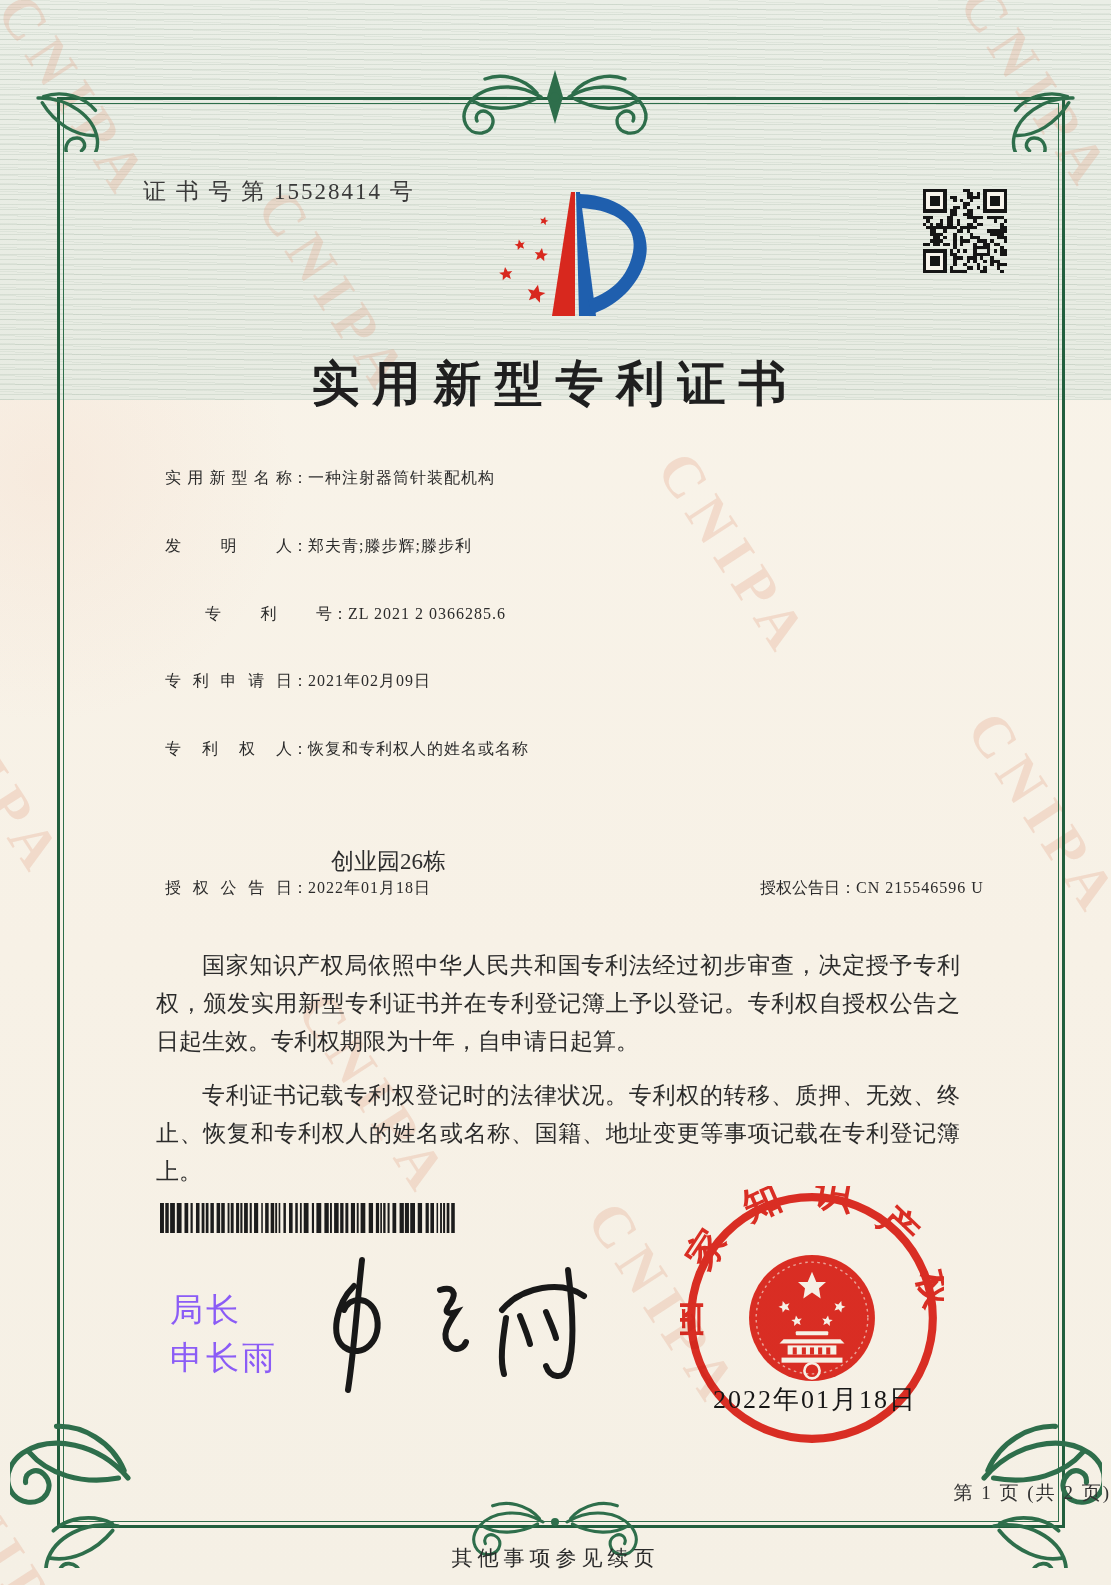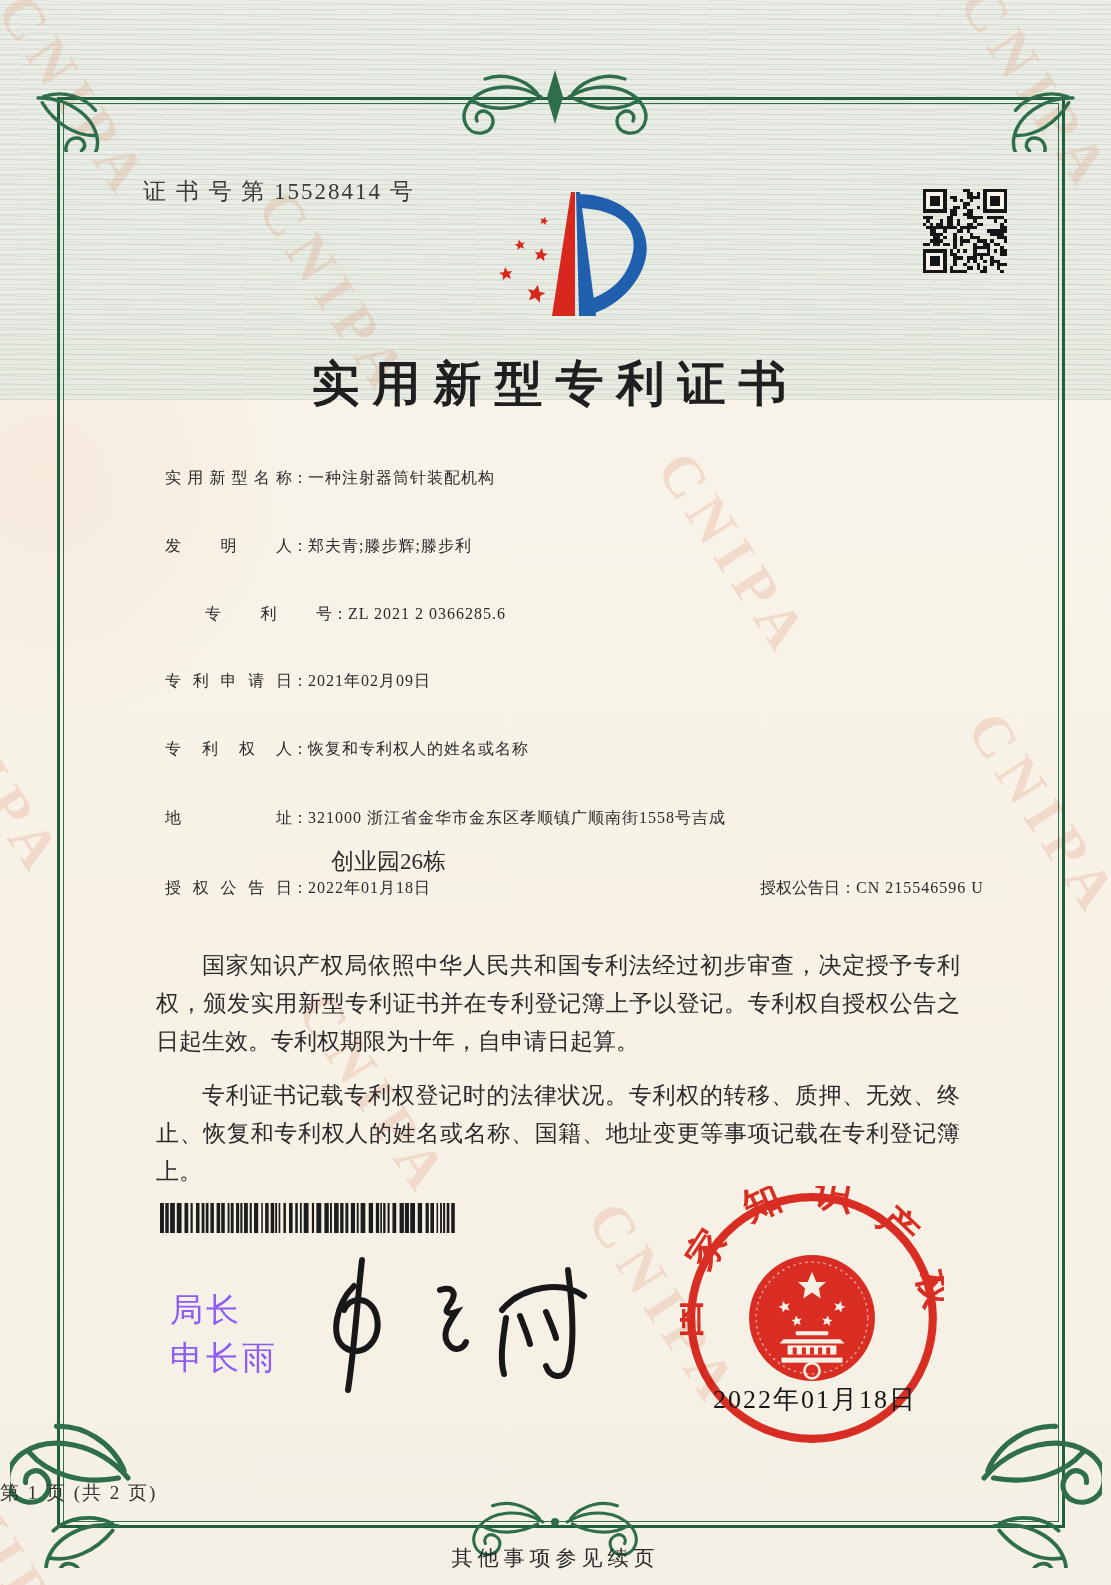--- a/index.html
+++ b/index.html
@@ -50,21 +50,21 @@
   .barcode{position:absolute;left:158px;top:1203px;width:302px;height:30px;z-index:4;fill:#1c1c1c;}
   .signer{position:absolute;left:170px;font-family:"Liberation Sans","DejaVu Sans",sans-serif;
           font-size:33px;color:#8b5cf6;z-index:4;letter-spacing:3px;}
   .sig{position:absolute;left:292px;top:1252px;z-index:4;}
 
   .seal{position:absolute;left:680px;top:1186px;width:264px;height:264px;z-index:5;
         mix-blend-mode:multiply;opacity:.95;}
   .seal-date{position:absolute;left:695px;top:1382px;width:240px;text-align:center;
              font-size:26px;letter-spacing:2px;color:#161616;z-index:6;}
 
-  .pageinfo{position:absolute;left:0;top:1480px;width:1111px;text-align:left;
+  .pageinfo{position:absolute;left:0;top:1480px;width:1111px;text-align:right;
             font-size:19px;letter-spacing:2px;color:#333;z-index:4;}
   .note{position:absolute;left:0;top:1544px;width:1111px;text-align:center;
         font-size:21px;letter-spacing:5px;color:#2b2b2b;z-index:4;}
 </style>
 </head>
 <body>
 
 <div class="page">
 
   <svg width="0" height="0" style="position:absolute" aria-hidden="true">
@@ -356,23 +356,20 @@
   </div>
   <div class="frow" style="top:604px;margin-left:40px;">
     <span class="flabel">专利号</span><span>：</span><span class="fvalue">ZL 2021 2 0366285.6</span>
   </div>
   <div class="frow" style="top:671px;">
     <span class="flabel">专利申请日</span><span>：</span><span class="fvalue">2021年02月09日</span>
   </div>
   <div class="frow" style="top:739px;">
     <span class="flabel">专利权人</span><span>：</span><span class="fvalue">恢复和专利权人的姓名或名称</span>
   </div>
-  <div class="frow" style="top:808px;">
-    <span class="flabel">地址</span><span>：</span><span class="fvalue">321000 浙江省金华市金东区孝顺镇广顺南街1558号吉成</span>
-  </div>
   <div class="addr2" style="top:846px;margin-left:16px;">创业园26栋</div>
 
   <div class="frow" style="top:878px;">
     <span class="flabel">授权公告日</span><span>：</span><span class="fvalue">2022年01月18日</span>
     <span class="grant2"><span>授权公告日</span><span>：</span><span class="fvalue">CN 215546596 U</span></span>
   </div>
 
   <div class="paras">
     <p>国家知识产权局依照中华人民共和国专利法经过初步审查，决定授予专利权，颁发实用新型专利证书并在专利登记簿上予以登记。专利权自授权公告之日起生效。专利权期限为十年，自申请日起算。</p>
     <p>专利证书记载专利权登记时的法律状况。专利权的转移、质押、无效、终止、恢复和专利权人的姓名或名称、国籍、地址变更等事项记载在专利登记簿上。</p>

